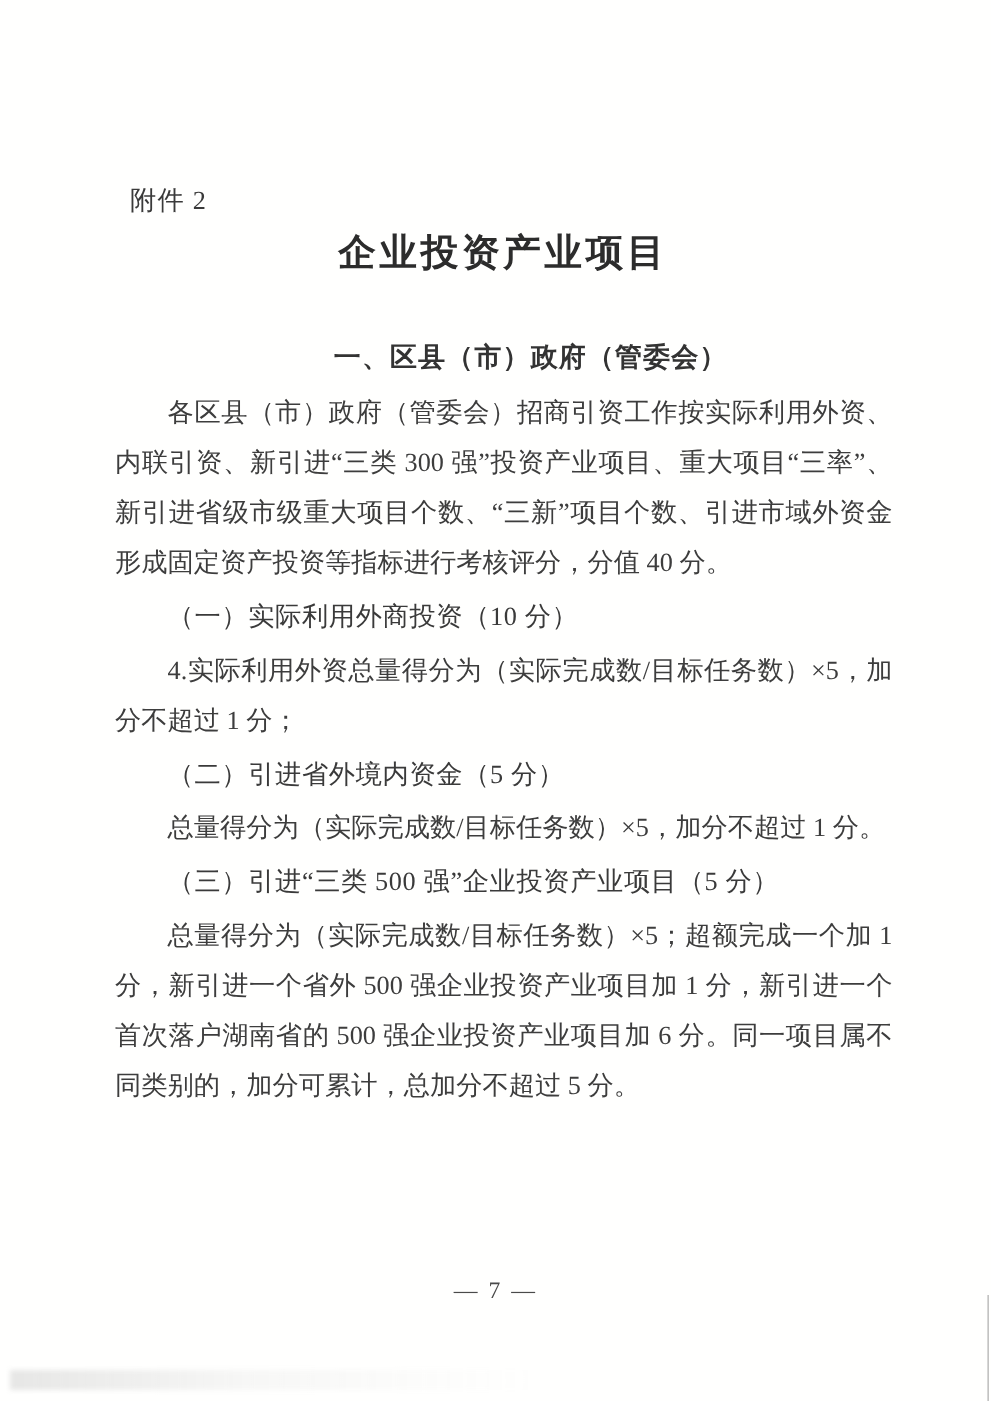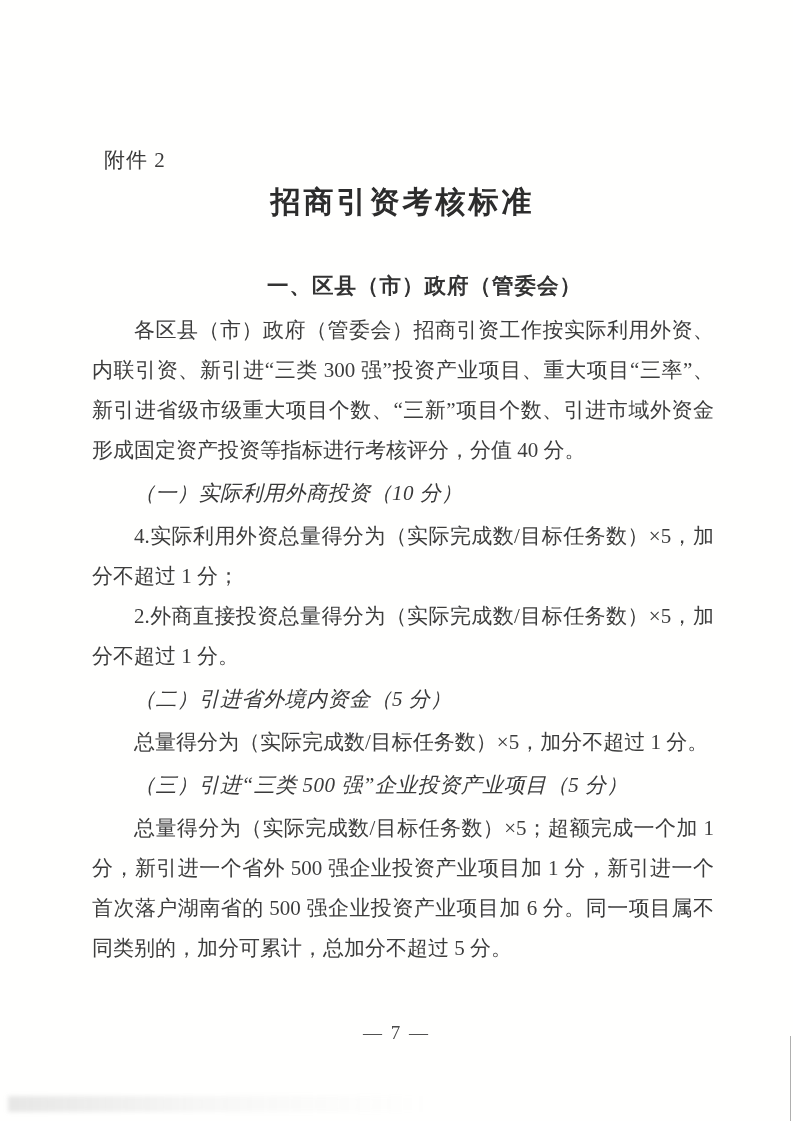--- a/index.html
+++ b/index.html
@@ -58,21 +58,20 @@
   }
   .para {
     margin: 0;
     text-indent: 2em;
     color: #3d3d3d;
   }
   .sub-heading {
     margin: 3px 0 3px 0;
     font-size: 21px;
     font-weight: normal;
-    font-style: italic;   
     text-indent: 2em;
     text-align: left;
     color: #3a3a3a;
     letter-spacing: 0.5px;
   }
   .footer {
     position: absolute;
     top: 1022px;
     left: 0;
     width: 100%;
@@ -102,33 +101,32 @@
     pointer-events: none;
   }
 </style>
 </head>
 <body>
 
 <div class="page">
 
   <div class="attachment-label">附件 2</div>
 
-  <h1 class="doc-title">招商引资考核标准</h1>
+  <h1 class="doc-title">企业投资产业项目</h1>
 
   <div class="content">
 
     <h2 class="sec-heading">一、区县（市）政府（管委会）</h2>
 
     <p class="para">各区县（市）政府（管委会）招商引资工作按实际利用外资、内联引资、新引进“三类 300 强”投资产业项目、重大项目“三率”、新引进省级市级重大项目个数、“三新”项目个数、引进市域外资金形成固定资产投资等指标进行考核评分，分值 40 分。</p>
 
     <h3 class="sub-heading">（一）实际利用外商投资（10 分）</h3>
 
     <p class="para">4.实际利用外资总量得分为（实际完成数/目标任务数）×5，加分不超过 1 分；</p>
 
-    <p class="para">2.外商直接投资总量得分为（实际完成数/目标任务数）×5，加分不超过 1 分。</p>
 
     <h3 class="sub-heading">（二）引进省外境内资金（5 分）</h3>
 
     <p class="para">总量得分为（实际完成数/目标任务数）×5，加分不超过 1 分。</p>
 
     <h3 class="sub-heading">（三）引进“三类 500 强”企业投资产业项目（5 分）</h3>
 
     <p class="para">总量得分为（实际完成数/目标任务数）×5；超额完成一个加 1 分，新引进一个省外 500 强企业投资产业项目加 1 分，新引进一个首次落户湖南省的 500 强企业投资产业项目加 6 分。同一项目属不同类别的，加分可累计，总加分不超过 5 分。</p>
 
   </div>

